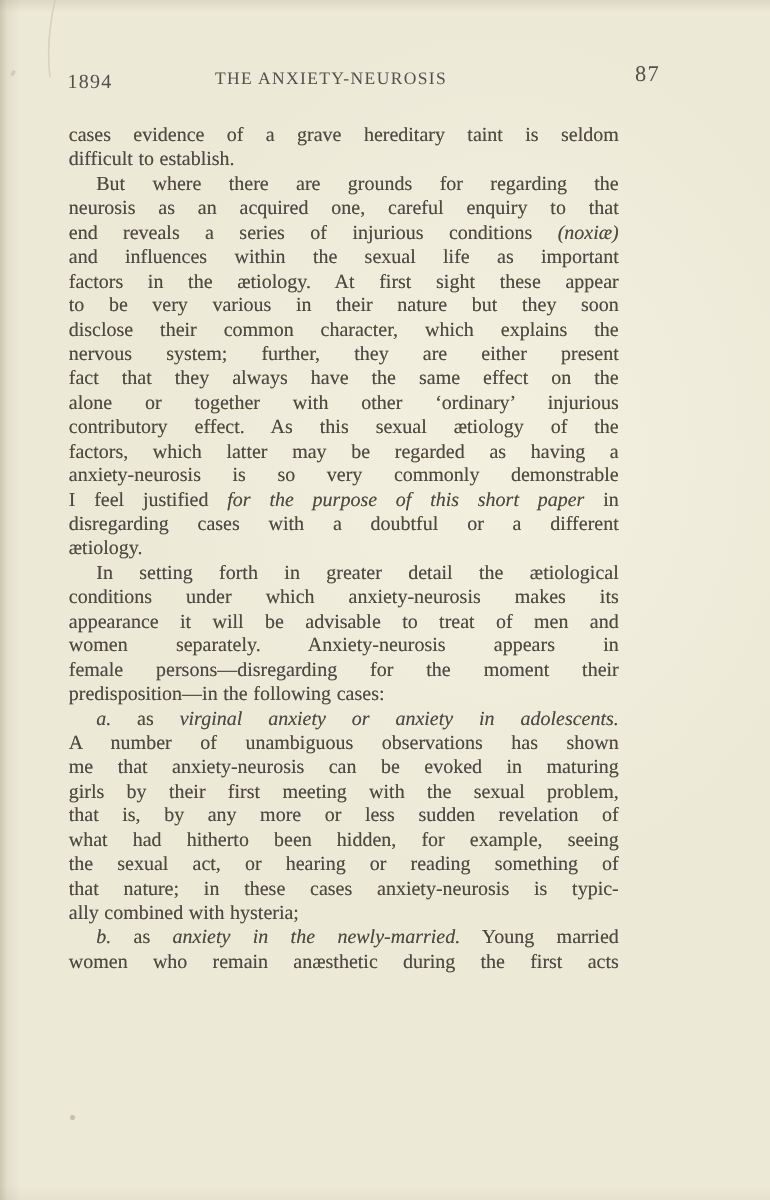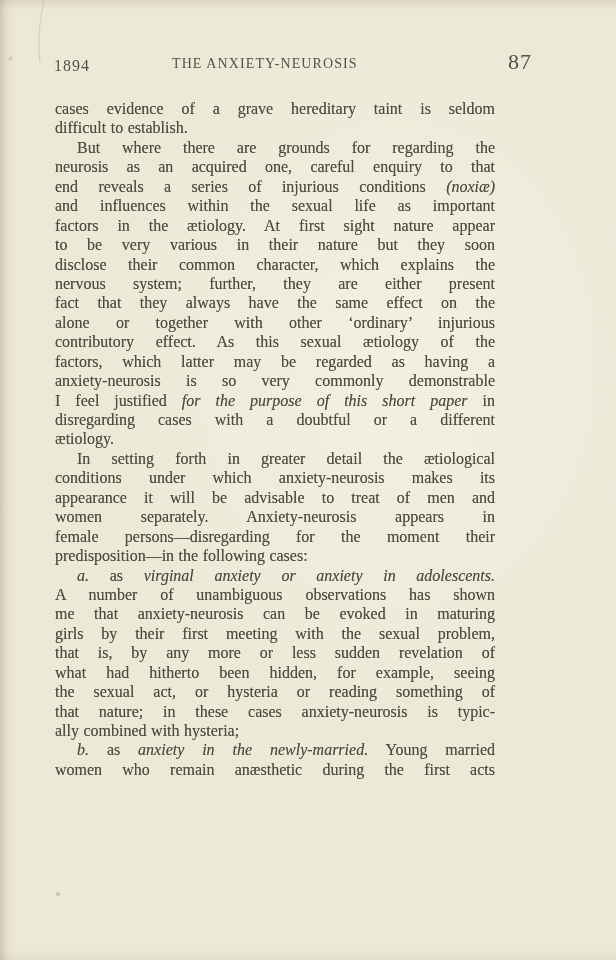--- a/index.html
+++ b/index.html
@@ -42,21 +42,21 @@
     left: 172px;
     top: 56px;
     font-size: 14px;
     letter-spacing: 1.1px;
     color: #55504a;
   }
   .header-pagenum {
     position: absolute;
     left: 508px;
     top: 49px;
-    font-size: 22px;
+    font-size: 18px;
     letter-spacing: 1px;
     color: #55504a;
   }
   .text-block {
     position: absolute;
     left: 55px;
     top: 99px;
     width: 440px;
     color: #4e4941;
     font-size: 16px;
@@ -107,21 +107,21 @@
 
   <div class="header-pagenum">87</div>
 
   <div class="text-block">
       <div class="line"><span class="rm">cases evidence of a grave hereditary taint is seldom</span></div>
       <div class="line flush"><span class="rm">difficult to establish.</span></div>
       <div class="line indent"><span class="rm">But where there are grounds for regarding the</span></div>
       <div class="line"><span class="rm">neurosis as an acquired one, careful enquiry to that</span></div>
       <div class="line"><span class="rm">end reveals a series of injurious conditions </span><span class="it">(noxiæ)</span></div>
       <div class="line"><span class="rm">and influences within the sexual life as important</span></div>
-      <div class="line"><span class="rm">factors in the ætiology. At first sight nature appear</span></div>
+      <div class="line"><span class="rm">factors in the ætiology. At first sight these appear</span></div>
       <div class="line"><span class="rm">to be very various in their nature but they soon</span></div>
       <div class="line"><span class="rm">disclose their common character, which explains the</span></div>
       <div class="line"><span class="rm">nervous system; further, they are either present</span></div>
       <div class="line"><span class="rm">fact that they always have the same effect on the</span></div>
       <div class="line"><span class="rm">alone or together with other ‘ordinary’ injurious</span></div>
       <div class="line"><span class="rm">contributory effect. As this sexual ætiology of the</span></div>
       <div class="line"><span class="rm">factors, which latter may be regarded as having a</span></div>
       <div class="line"><span class="rm">anxiety-neurosis is so very commonly demonstrable</span></div>
       <div class="line"><span class="rm">I feel justified </span><span class="it">for the purpose of this short paper</span><span class="rm"> in</span></div>
       <div class="line"><span class="rm">disregarding cases with a doubtful or a different</span></div>
@@ -131,21 +131,21 @@
       <div class="line"><span class="rm">appearance it will be advisable to treat of men and</span></div>
       <div class="line"><span class="rm">women separately. Anxiety-neurosis appears in</span></div>
       <div class="line"><span class="rm">female persons—disregarding for the moment their</span></div>
       <div class="line flush"><span class="rm">predisposition—in the following cases:</span></div>
       <div class="line indent"><span class="it">a.</span><span class="rm"> as </span><span class="it">virginal anxiety or anxiety in adolescents.</span></div>
       <div class="line"><span class="rm">A number of unambiguous observations has shown</span></div>
       <div class="line"><span class="rm">me that anxiety-neurosis can be evoked in maturing</span></div>
       <div class="line"><span class="rm">girls by their first meeting with the sexual problem,</span></div>
       <div class="line"><span class="rm">that is, by any more or less sudden revelation of</span></div>
       <div class="line"><span class="rm">what had hitherto been hidden, for example, seeing</span></div>
-      <div class="line"><span class="rm">the sexual act, or hysteria or reading something of</span></div>
+      <div class="line"><span class="rm">the sexual act, or hearing or reading something of</span></div>
       <div class="line"><span class="rm">that nature; in these cases anxiety-neurosis is typic-</span></div>
       <div class="line flush"><span class="rm">ally combined with hysteria;</span></div>
       <div class="line indent"><span class="it">b.</span><span class="rm"> as </span><span class="it">anxiety in the newly-married.</span><span class="rm"> Young married</span></div>
       <div class="line"><span class="rm">women who remain anæsthetic during the first acts</span></div>
     </div>
 
   <svg class="hairline" width="40" height="70" viewBox="0 0 40 70">
     <path d="M 14 0 C 10 18, 7 38, 10 62" fill="none" stroke="#cfc9b6" stroke-width="1.2" opacity="0.8"></path>
   </svg>
   <div class="speck speck-1"></div>

